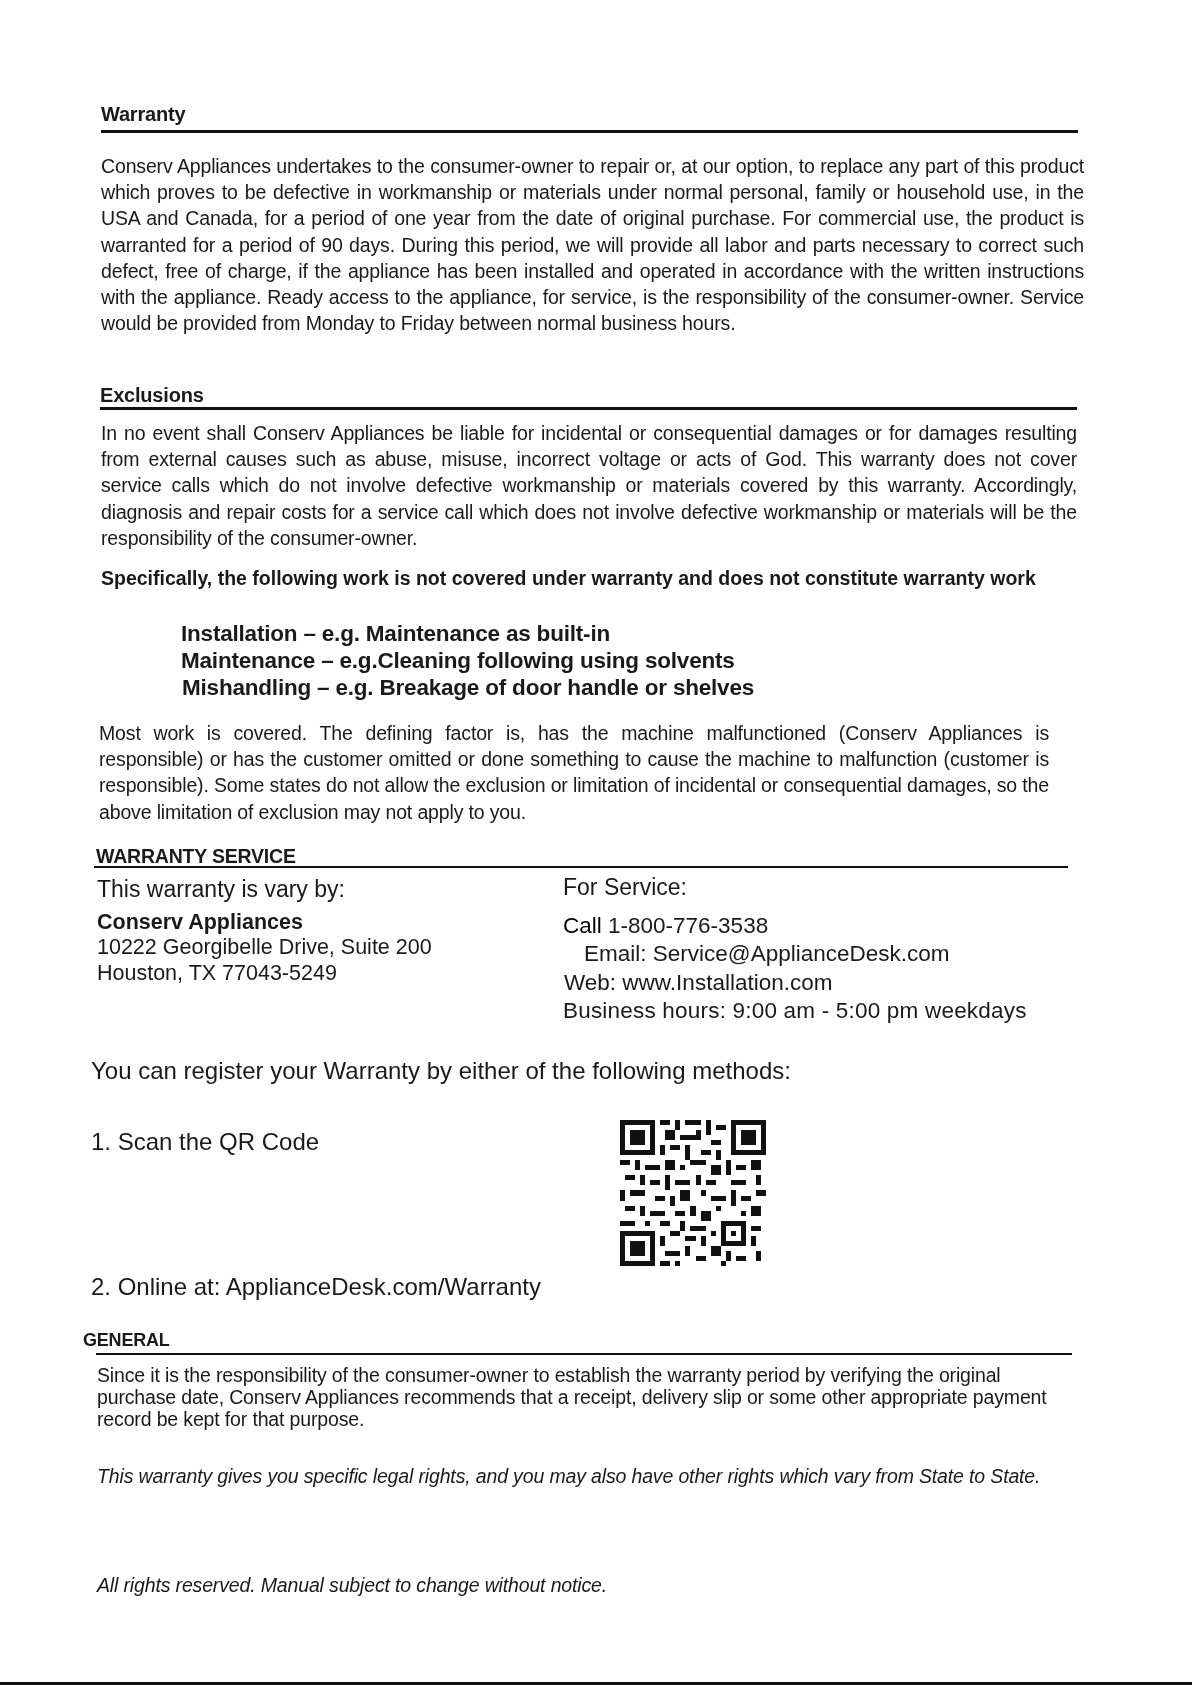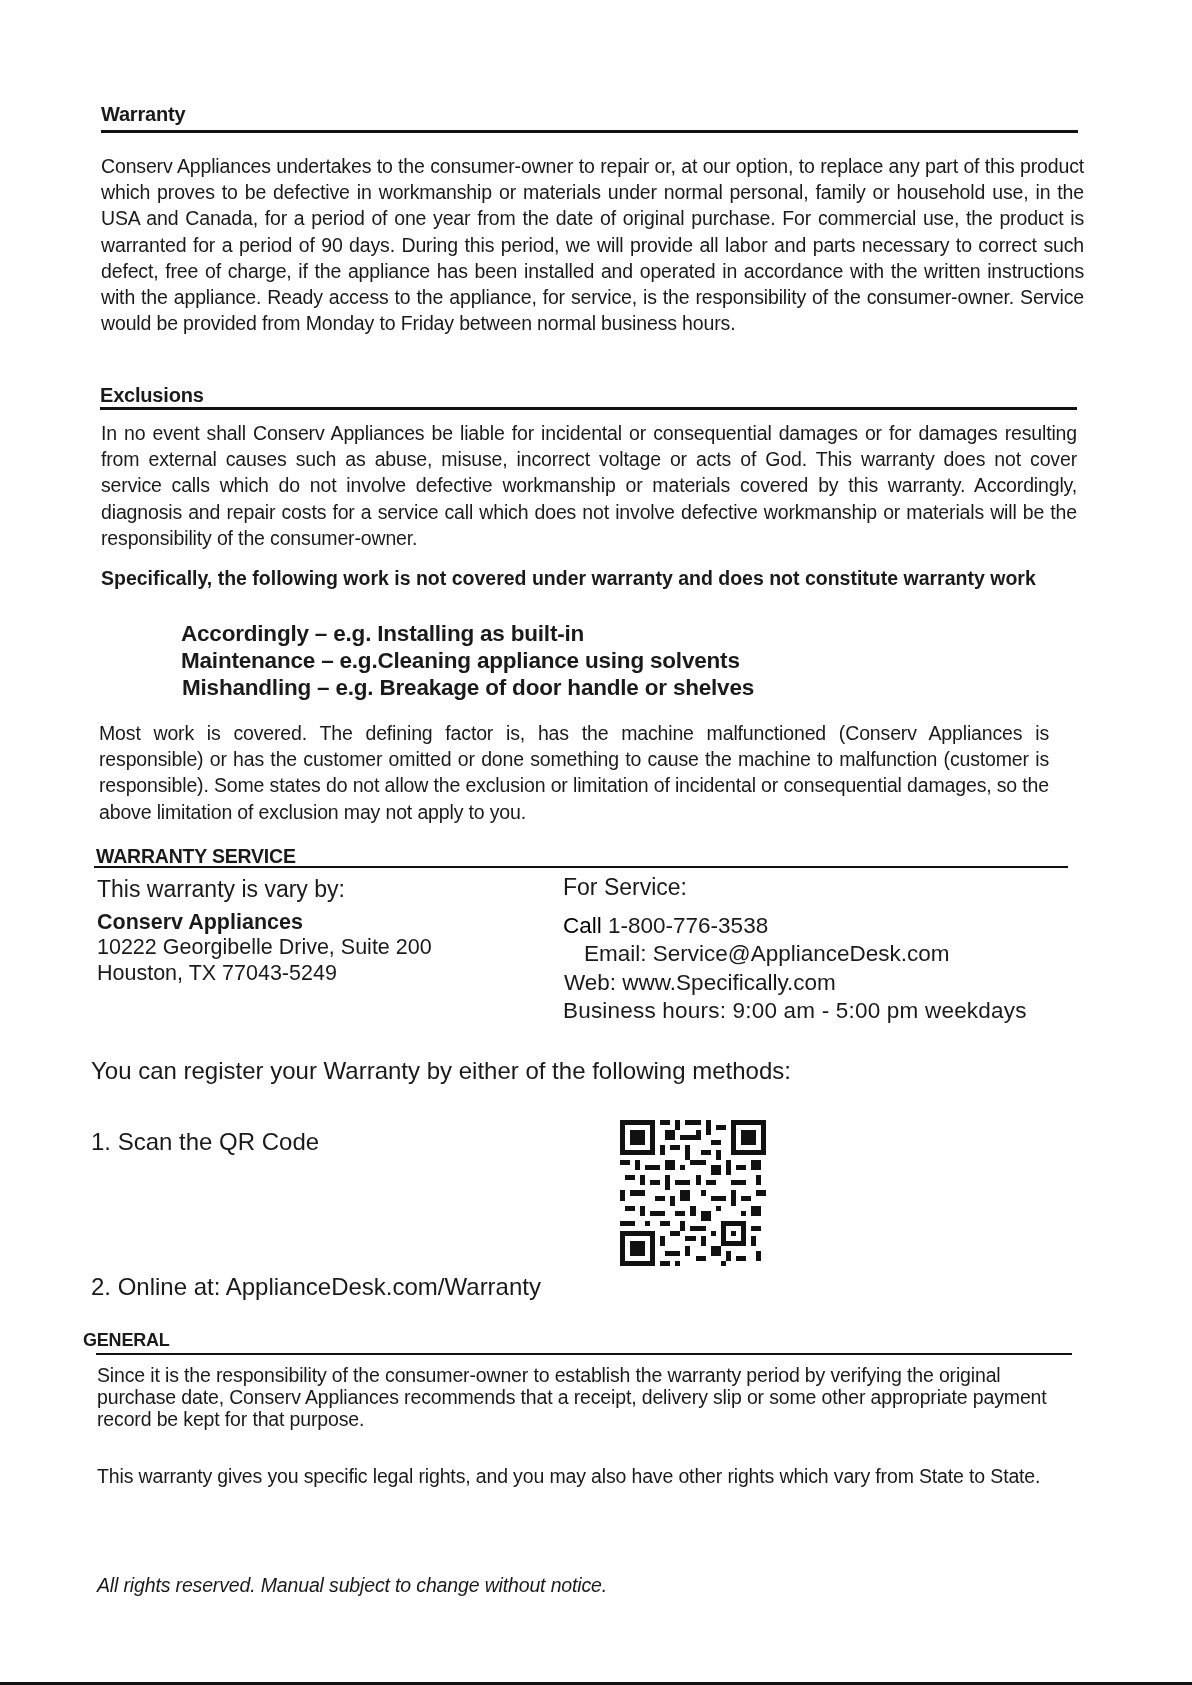--- a/index.html
+++ b/index.html
@@ -64,41 +64,41 @@
 <div class="abs sec-head" style="left:101px; top:103px;">Warranty</div>
 <div class="rule-thick" style="left:101px; top:130px; width:977px;"></div>
 <div class="para" style="left:101px; top:153px; width:983px;">Conserv Appliances undertakes to the consumer-owner to repair or, at our option, to replace any part of this product which proves to be defective in workmanship or materials under normal personal, family or household use, in the USA and Canada, for a period of one year from the date of original purchase. For commercial use, the product is warranted for a period of 90 days. During this period, we will provide all labor and parts necessary to correct such defect, free of charge, if the appliance has been installed and operated in accordance with the written instructions with the appliance. Ready access to the appliance, for service, is the responsibility of the consumer-owner. Service would be provided from Monday to Friday between normal business hours.</div>
 
 <div class="abs sec-head" style="left:100px; top:384px;">Exclusions</div>
 <div class="rule-thick" style="left:100px; top:407px; width:977px; height:2.5px;"></div>
 <div class="para" style="left:101px; top:420px; width:976px;">In no event shall Conserv Appliances be liable for incidental or consequential damages or for damages resulting from external causes such as abuse, misuse, incorrect voltage or acts of God. This warranty does not cover service calls which do not involve defective workmanship or materials covered by this warranty. Accordingly, diagnosis and repair costs for a service call which does not involve defective workmanship or materials will be the responsibility of the consumer-owner.</div>
 
 <div class="bold-para" style="left:101px; top:565px; width:985px;">Specifically, the following work is not covered under warranty and does not constitute warranty work</div>
 
-<div class="ex-item" style="left:181px; top:621px;">Accordingly – e.g. Installing as built-in</div>
-<div class="ex-item" style="left:181px; top:648px;">Maintenance – e.g.Cleaning appliance using solvents</div>
+<div class="ex-item" style="left:181px; top:621px;">Installation – e.g. Maintenance as built-in</div>
+<div class="ex-item" style="left:181px; top:648px;">Maintenance – e.g.Cleaning following using solvents</div>
 <div class="ex-item" style="left:182px; top:675px;">Mishandling – e.g.  Breakage of door handle or shelves</div>
 
 <div class="para" style="left:99px; top:720px; width:950px;">Most work is covered. The defining factor is, has the machine malfunctioned (Conserv Appliances is responsible) or has the customer omitted or done something to cause the machine to malfunction (customer is responsible). Some states do not allow the exclusion or limitation of incidental or consequential damages, so the above limitation of exclusion may not apply to you.</div>
 
 <div class="abs sec-head" style="left:96px; top:845px; font-size:19.5px;">WARRANTY SERVICE</div>
 <div class="rule-thin" style="left:94px; top:866px; width:974px;"></div>
 
 <div class="abs svc-text" style="left:97px; top:876px;">This warranty is vary by:</div>
 <div class="abs" style="left:97px; top:910px; font-size:21.5px; font-weight:bold; white-space:nowrap;">Conserv Appliances</div>
 <div class="abs" style="left:97px; top:935px; font-size:21.5px; white-space:nowrap;">10222 Georgibelle Drive, Suite 200</div>
 <div class="abs" style="left:97px; top:961px; font-size:21.5px; white-space:nowrap;">Houston, TX 77043-5249</div>
 
 <div class="abs svc-text" style="left:563px; top:874px;">For Service:</div>
 <div class="contact-line" style="left:563px; top:913px;">
   <span style="color:#000;">Call</span>
   <span>1-800-776-3538</span>
 </div>
 <div class="contact-line" style="left:584px; top:941px;">Email: Service@ApplianceDesk.com</div>
-<div class="contact-line" style="left:564px; top:970px;">Web: www.Specifically.com</div>
+<div class="contact-line" style="left:564px; top:970px;">Web: www.Installation.com</div>
 <div class="contact-line" style="left:563px; top:998px; letter-spacing:0.2px;">Business hours: 9:00 am - 5:00 pm weekdays</div>
 
 <div class="big-line" style="left:91px; top:1057px;">You can register your Warranty by either of the following methods:</div>
 <div class="big-line" style="left:91px; top:1128px;">1. Scan the QR Code</div>
 
 <svg class="qr" viewBox="0 0 29 29" shape-rendering="crispEdges">
   <rect width="29" height="29" fill="#fff"></rect>
 
   <g fill="#111">
     <rect x="0" y="0" width="7" height="7"></rect>
@@ -191,16 +191,16 @@
       <rect x="11" y="28" width="1" height="1"></rect>
       <rect x="20" y="28" width="1" height="1"></rect>
   </g>
 </svg>
 
 <div class="big-line" style="left:91px; top:1273px;">2. Online at: ApplianceDesk.com/Warranty</div>
 
 <div class="abs sec-head" style="left:83px; top:1330px; font-size:18px;">GENERAL</div>
 <div class="rule-thin" style="left:96px; top:1353px; width:976px;"></div>
 <div class="para-left" style="left:97px; top:1364px; width:960px;">Since it is the responsibility of the consumer-owner to establish the warranty period by verifying the original purchase date, Conserv Appliances recommends that a receipt, delivery slip or some other appropriate payment record be kept for that purpose.</div>
-<div class="para-left" style="left:97px; top:1465px; width:960px;">This warranty gives you specific legal rights, and you may also have other rights which vary from State to State.</div>
+<div class="para-left" style="left:97px; top:1465px; width:960px;font-style:italic;">This warranty gives you specific legal rights, and you may also have other rights which vary from State to State.</div>
 <div class="para-left italic" style="left:97px; top:1531px; width:960px;">All rights reserved. Manual subject to change without notice.</div>
 
 <div class="page-bottom-rule"></div>
 
 </body></html>

